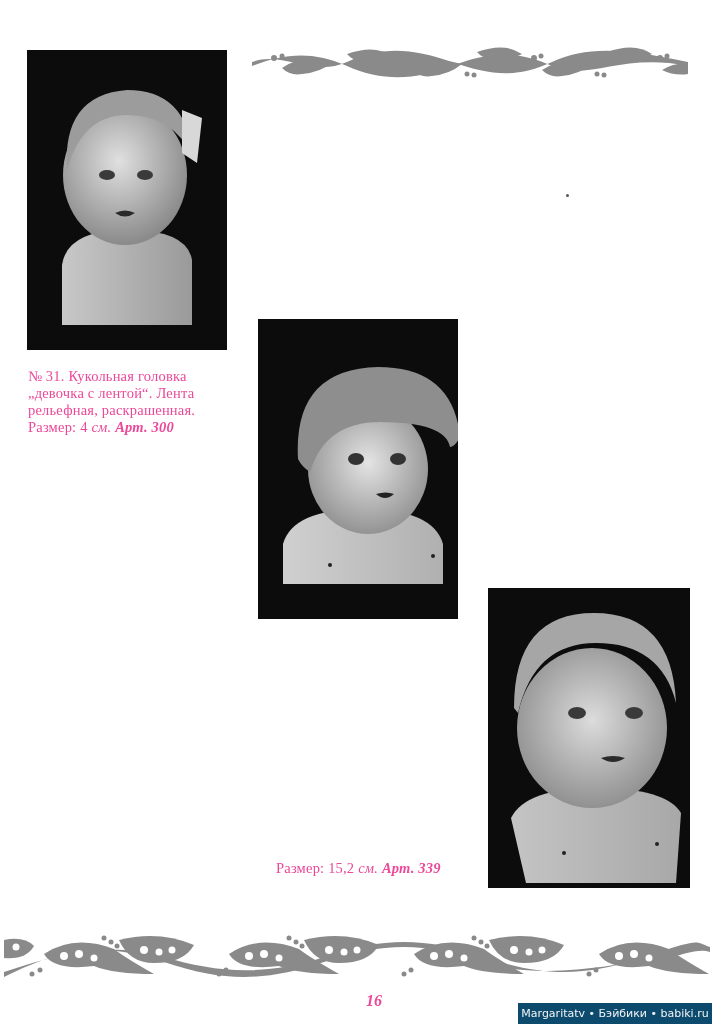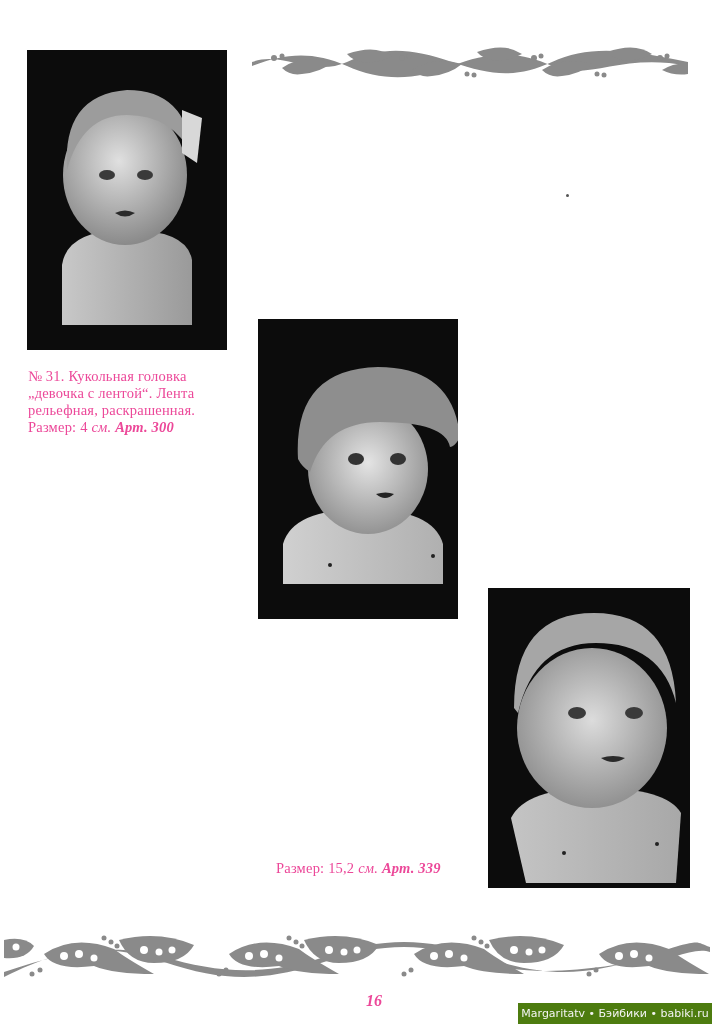--- a/index.html
+++ b/index.html
@@ -23,21 +23,21 @@
     }
     .caption .unit { font-style: italic; }
     .caption .art { font-weight: bold; font-style: italic; }
     .page-number {
       position: absolute; left: 351px; top: 992px;
       font-family: "Liberation Serif", serif;
       font-style: italic; font-weight: bold; font-size: 16px; color: #ec4899; margin-left: 15px;
     }
     .watermark {
       position: absolute; left: 518px; top: 1003px; width: 194px; height: 21px;
-      background: #4d7c0f; color: #f4f4f4;
+      background: #0c4a6e; color: #f4f4f4;
       font-family: "DejaVu Sans", sans-serif; font-size: 11px;
       line-height: 21px; text-align: center; white-space: nowrap;
     }
     .speck { position:absolute; width:3px; height:3px; background:#555; border-radius:50%; }
   </style>
 </head>
 <body>
 
 <div class="ornament" style="left:252px; top:44px; width:436px; height:36px;">
   <svg width="436" height="36" viewBox="0 0 436 36">

